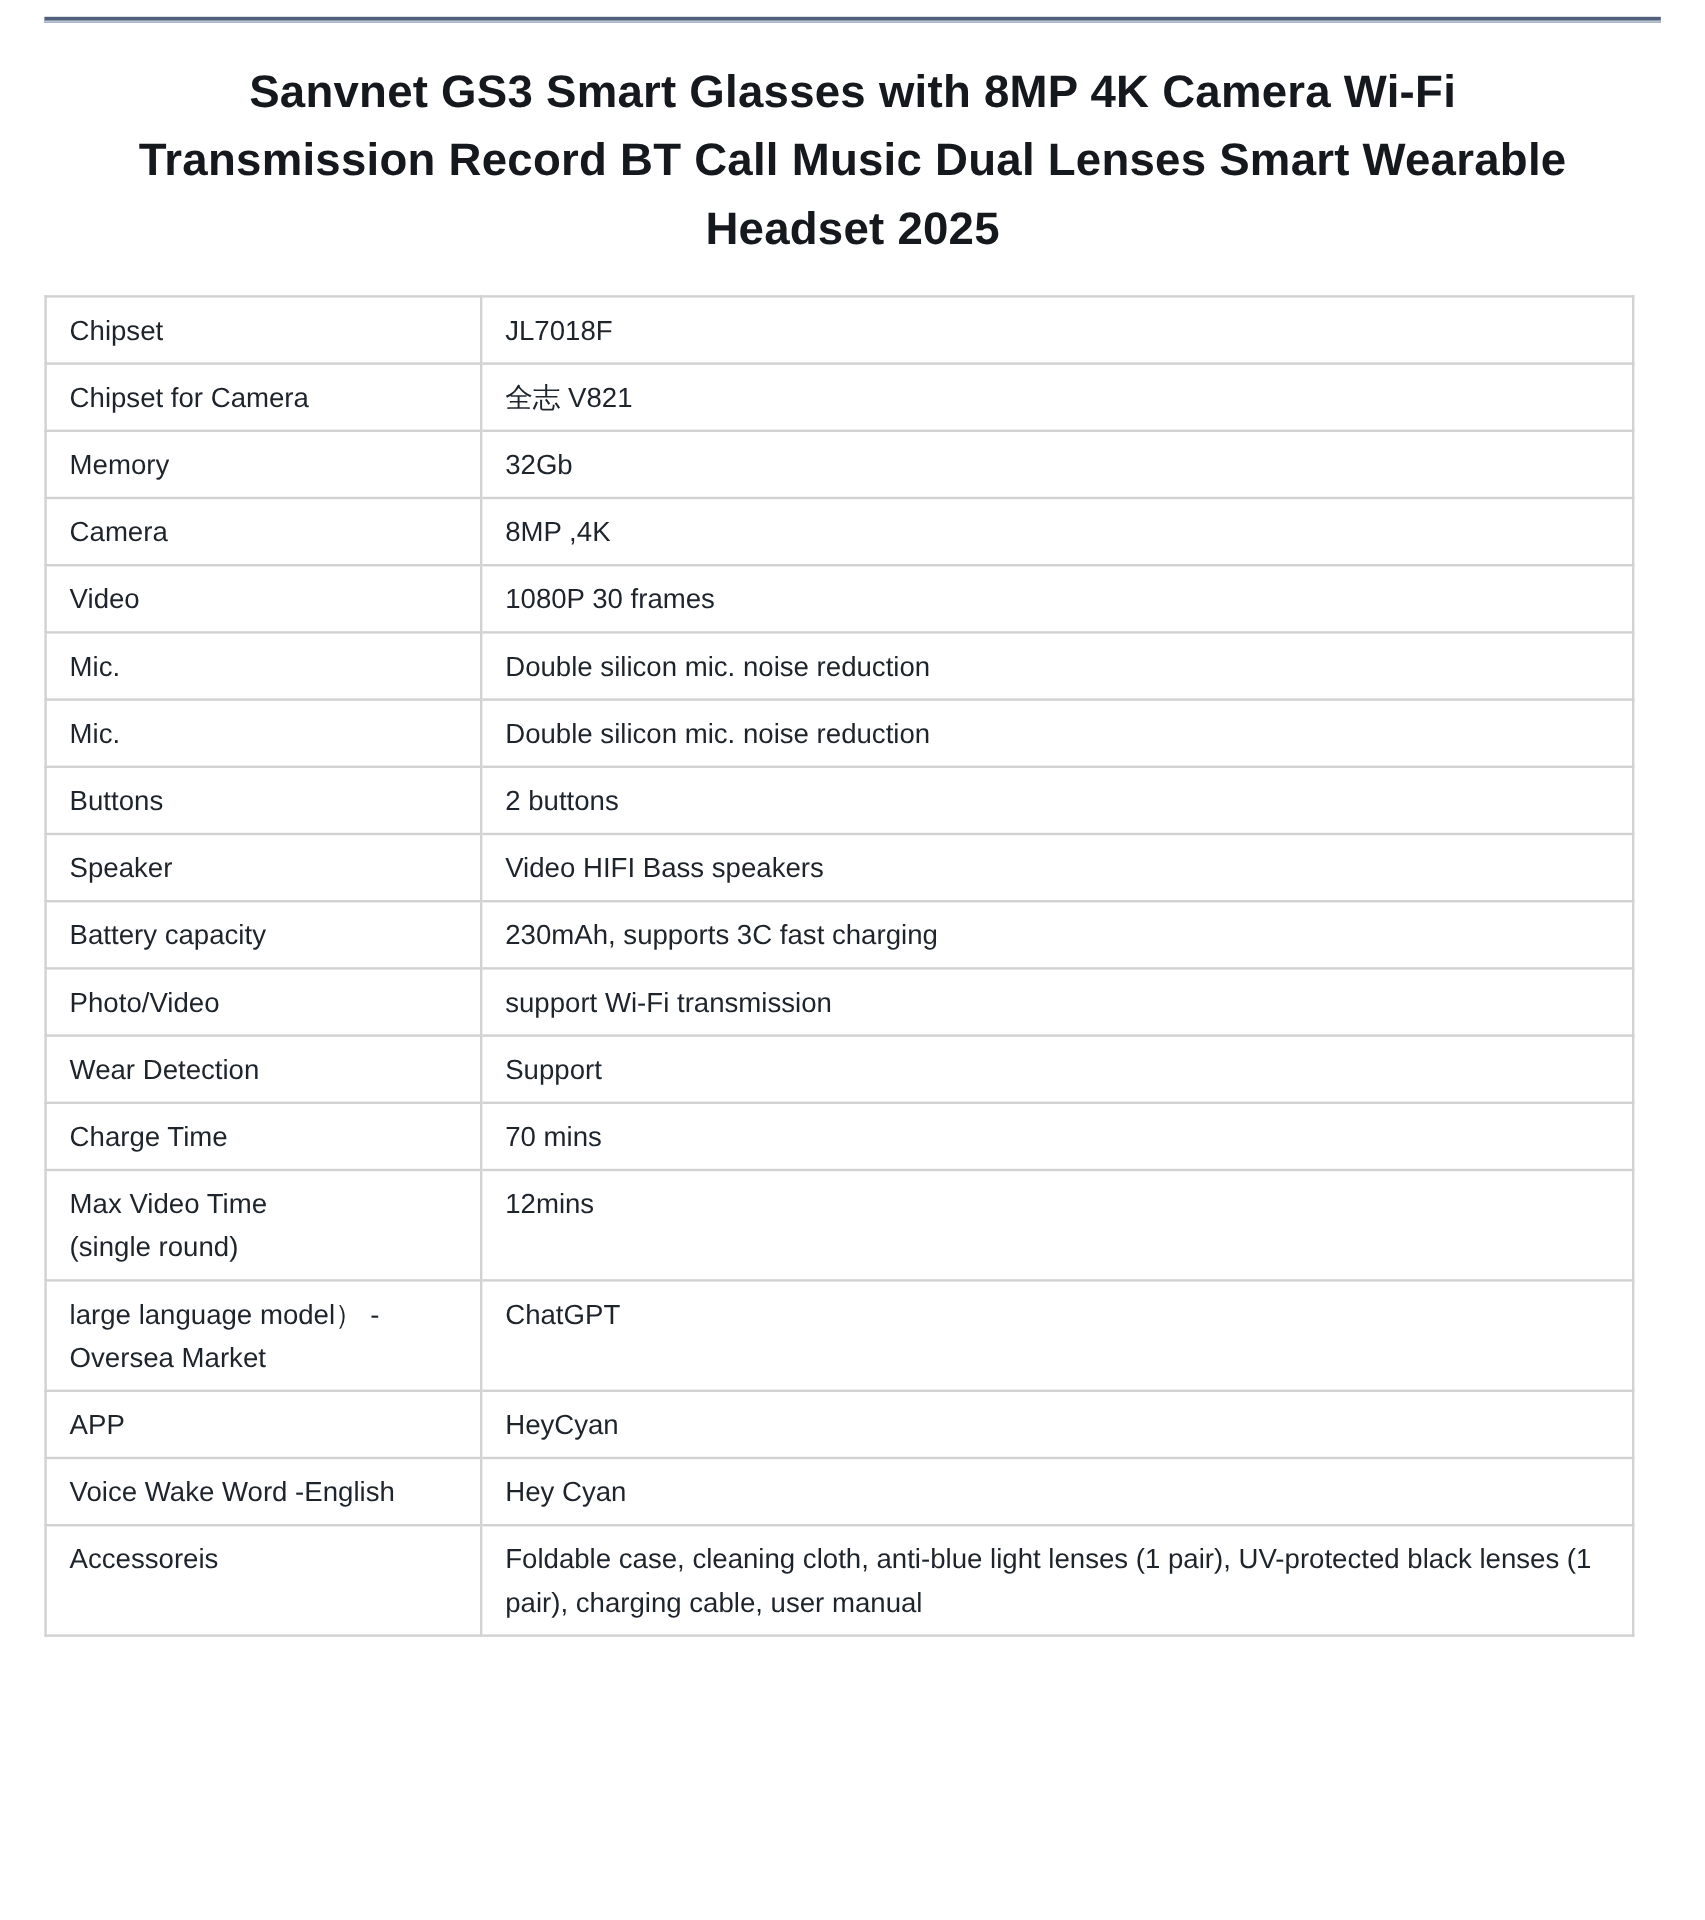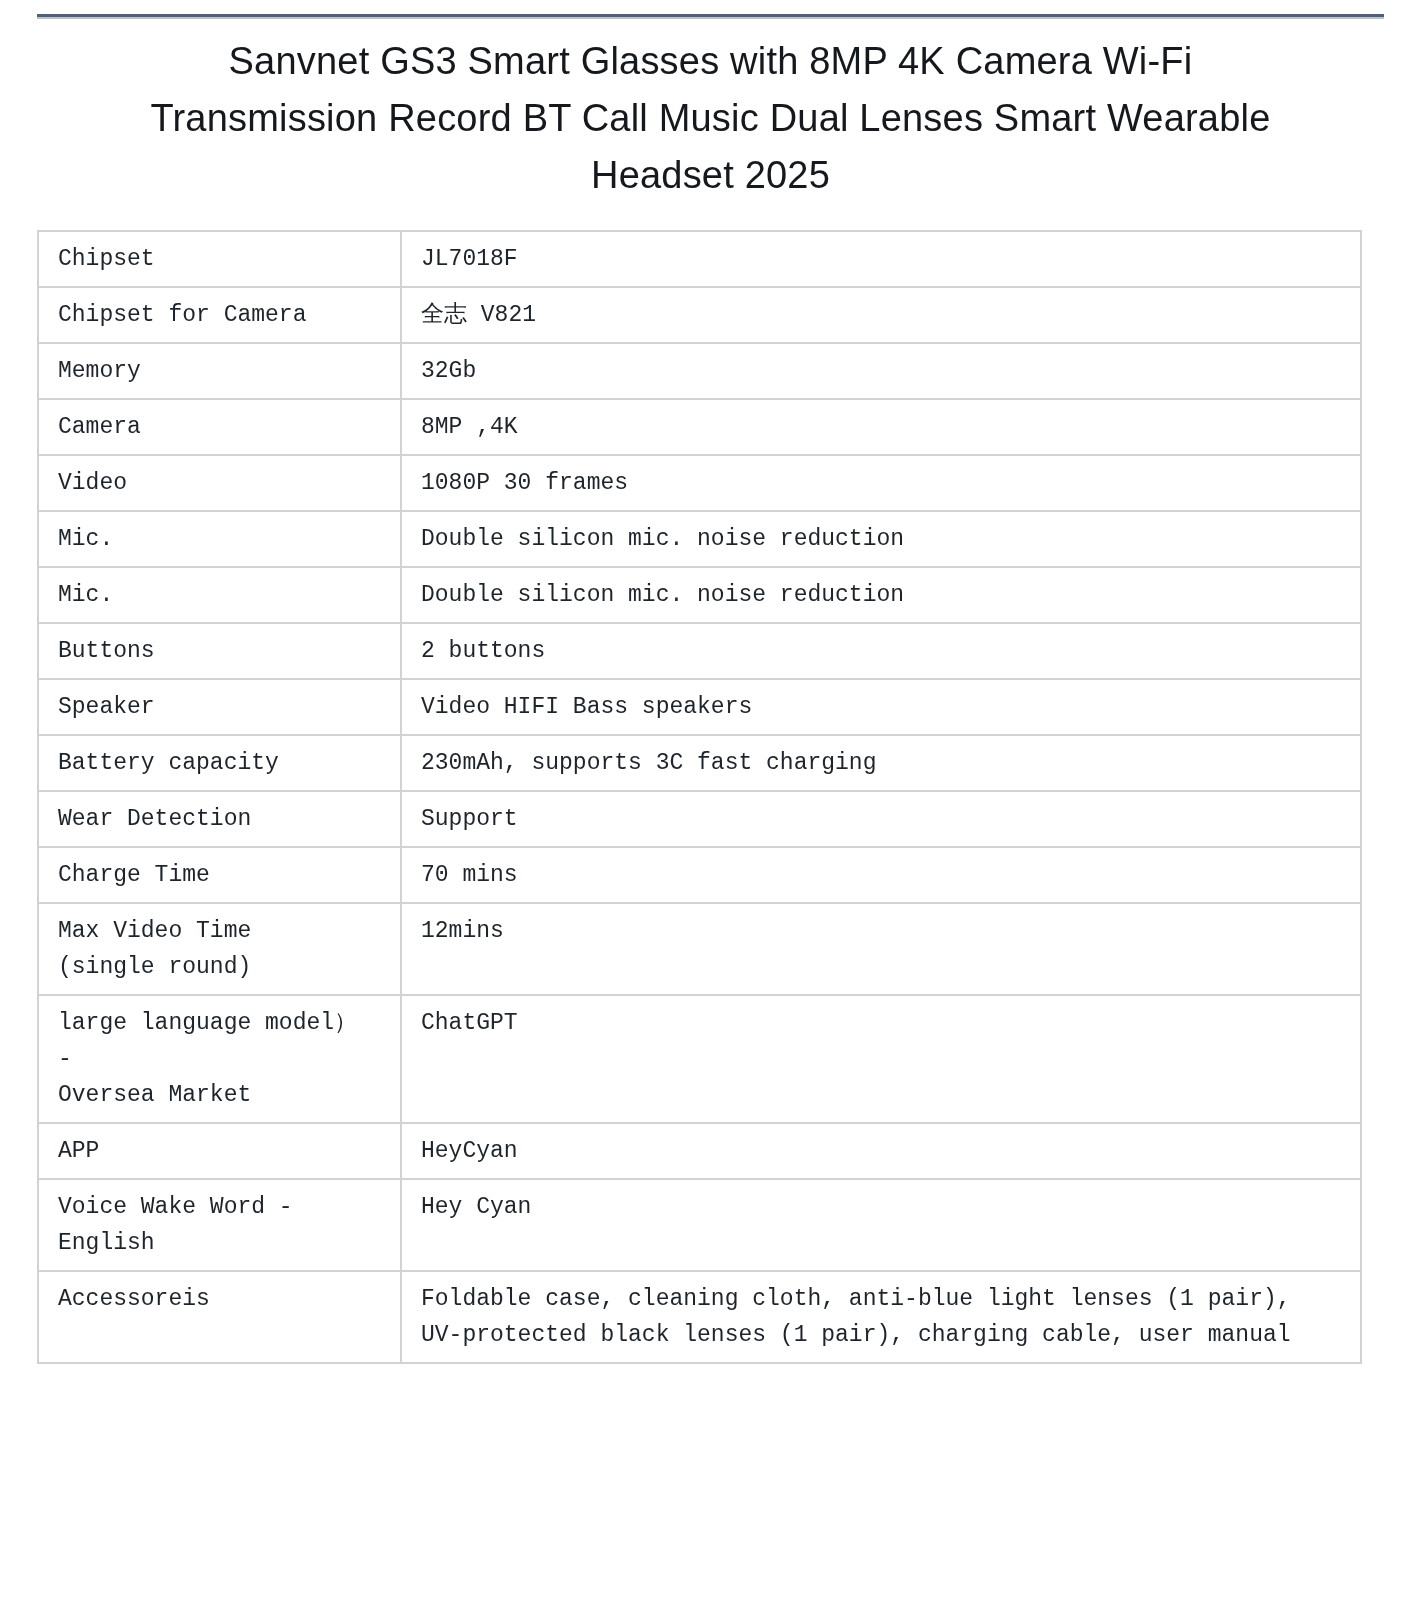--- a/index.html
+++ b/index.html
@@ -13,45 +13,44 @@
     min-height: 1600px;
     background: #ffffff;
     padding: 14px 37px 20px 37px;
   }
   .top-bar {
     height: 5px;
     background: #51607a;
     border-bottom: 2px solid #b9c3d1;
   }
   .page-title {
-    margin: 14px auto 26px auto;
+    margin: 30px auto 26px auto;
     max-width: 1260px;
     text-align: center;
     font-size: 38px;
-    font-weight: 400;
+    font-weight: 700;
     line-height: 57px;
     color: #15181d;
     letter-spacing: 0.2px;
     white-space: pre-line;
   }
   table.spec-table {
     width: 1325px;
     border-collapse: collapse;
     table-layout: fixed;
   }
   table.spec-table td {
     border: 2px solid #d2d2d2;
     font-size: 23px;
     line-height: 36px;
     color: #1e242b;
     padding: 9px 19px;
     vertical-align: top;
     white-space: pre-line;
     overflow-wrap: break-word;
-    font-family: Liberation Mono, monospace;
   }
   table.spec-table td.label-cell { width: 363px; }
 </style>
 </head>
 <body>
 
 <div class="page">
 
   <div class="top-bar"></div>
 
@@ -105,20 +104,24 @@
     <tr>
       <td class="label-cell">Speaker</td>
       <td class="value-cell">Video HIFI Bass speakers</td>
     </tr>
 
     <tr>
       <td class="label-cell">Battery capacity</td>
       <td class="value-cell">230mAh, supports 3C fast charging</td>
     </tr>
 
+    <tr>
+      <td class="label-cell">Photo/Video</td>
+      <td class="value-cell">support Wi-Fi transmission</td>
+    </tr>
 
     <tr>
       <td class="label-cell">Wear Detection</td>
       <td class="value-cell">Support</td>
     </tr>
 
 
 
 
     <tr>

